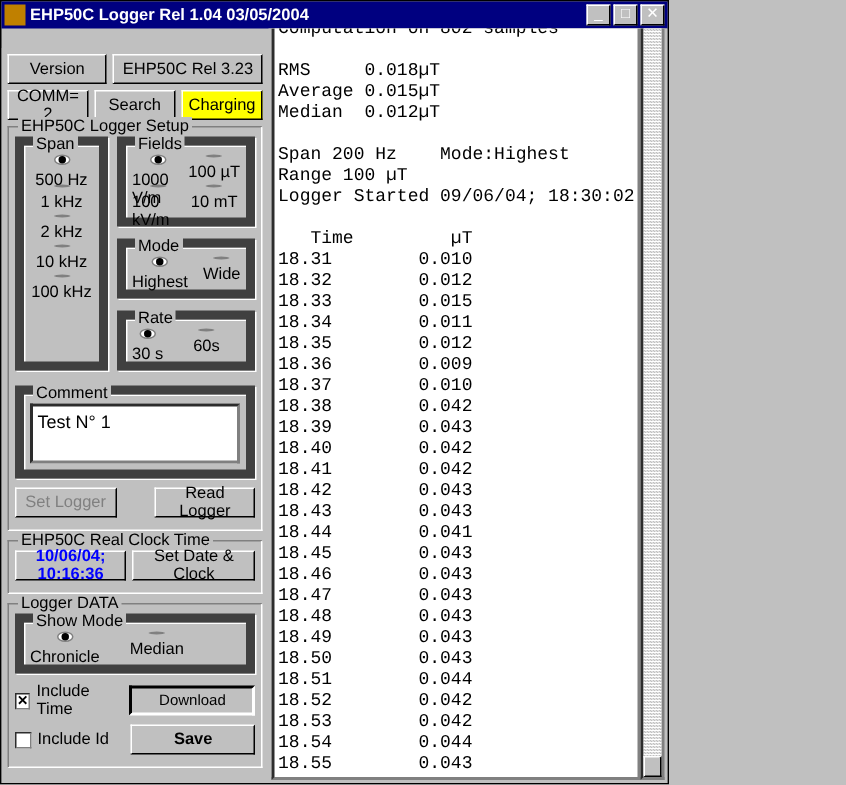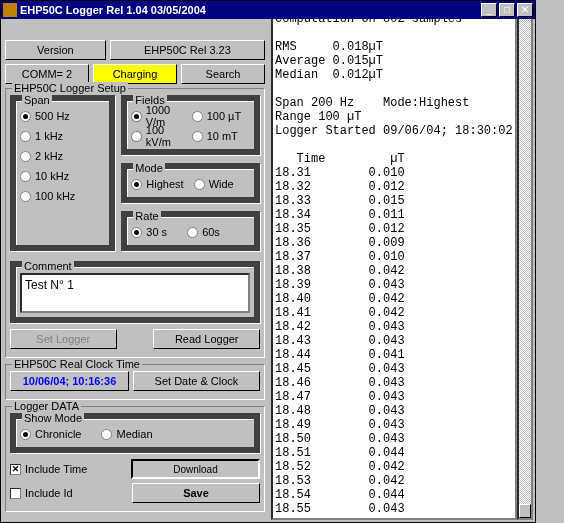--- a/index.html
+++ b/index.html
@@ -1,17 +1,17 @@
 <!DOCTYPE html>
 <html><head>
 <meta charset="utf-8">
 <style>
 * { box-sizing: border-box; font-family: "MS Sans Serif", Tahoma, sans-serif; font-size: 11px; }
 body { margin: 0; background: #c0c0c0; }
-.window { width: 536px; height: 523px; border: 1px solid #000; display: flex; flex-direction: column; }
+.window { width: 446px; height: 523px; border: 1px solid #000; display: flex; flex-direction: column; }
 .titlebar { background: #000080; color: #fff; height: 18px; display: flex; align-items: center; padding: 0 2px; }
 .titlebar .icon { width: 14px; height: 14px; margin-right: 3px; background: #c08000; display: inline-block; }
 .titlebar .title { flex: 1; font-weight: bold; }
 .titlebar .winbtn { width: 16px; height: 14px; background: #c0c0c0; border: 1px solid #000; border-top-color:#fff; border-left-color:#fff; margin-left: 2px; display:flex; align-items:center; justify-content:center; font-size:10px; line-height:1; cursor:pointer;}
 .body { flex: 1; display: flex; overflow: hidden; align-items: flex-end;}
 .left { width: 268px; padding: 4px; background: #c0c0c0; overflow:hidden;}
 .right { flex: 1; background:#c0c0c0; display:flex;}
 .textarea { flex:1; background: #fff; border: 2px inset #808080; margin: 2px 0 2px 2px; font-family: "Courier New", monospace; font-size: 12px; padding: 2px; white-space: pre; overflow: hidden; line-height: 14px;}
 .vscroll { width: 16px; margin:2px 2px 2px 0; background:#c0c0c0; border:2px inset #808080; display:flex; flex-direction:column;}
 .vscroll .btn{height:14px; background:#c0c0c0; border:1px solid #000; border-top-color:#fff; border-left-color:#fff;}
@@ -19,21 +19,21 @@
 .vscroll .thumb{height:20px; background:#c0c0c0; border:1px solid #000; border-top-color:#fff; border-left-color:#fff;}
 .btn3d { background:#c0c0c0; border:1px solid #000; border-top-color:#fff; border-left-color:#fff; padding:2px 4px; text-align:center; cursor:pointer; height:20px; display:flex; align-items:center; justify-content:center;}
 .btn3d.selected { border-top-color:#000; border-left-color:#000; border-bottom-color:#fff; border-right-color:#fff; }
 .btn3d.disabled { color:#808080; }
 .row { display:flex; gap:4px; margin-bottom:4px;}
 .row > * { flex:1;}
 .charging { background:#ffff00; }
 .fieldset { border:1px solid #808080; border-bottom-color:#fff; border-right-color:#fff; padding:6px 4px 4px 4px; position:relative; margin-bottom:6px;}
 .fieldset.inner { border:6px solid #404040; box-shadow: inset 1px 1px #fff, 1px 1px #fff; }
 .legend { position:absolute; top:-7px; left:6px; background:#c0c0c0; padding:0 2px;}
-.radio { display:flex; align-items:center; gap:4px; cursor:pointer; height:18px;}
+.radio { display:flex; align-items:center; gap:4px; cursor:pointer; height:18px;flex-direction:column;}
 .radio .dot{ width:11px; height:11px; border-radius:50%; background:#fff; border:1px solid #808080; display:flex; align-items:center; justify-content:center;}
 .radio.checked .dot::after{content:""; width:5px;height:5px;background:#000;border-radius:50%;}
 .check { display:flex; align-items:center; gap:4px; cursor:pointer;}
 .check .box{ width:11px; height:11px; background:#fff; border:1px inset #808080; display:flex; align-items:center; justify-content:center; font-size:9px; font-weight:bold;}
 .grid2 { display:flex; gap:6px;}
 .textinput { background:#fff; border:2px inset #808080; padding:3px; font-size:12px; width:100%; height:40px;}
 .clockval { color:#0000ff; font-weight:bold; padding:4px; text-align:center;}
 .col { display:flex; flex-direction:column; gap:2px;}
 .download { border:2px solid #1d4ed8; font-size:10px;}
 </style>
@@ -49,22 +49,22 @@
     <span class="winbtn">✕</span>
   </div>
   <div class="body">
     <div class="left">
       <div class="row">
         <div class="btn3d">Version</div>
         <div class="btn3d" style="flex:1.6">EHP50C Rel 3.23</div>
       </div>
       <div class="row">
         <div class="btn3d">COMM= 2</div>
+        <div class="btn3d">Search</div>
         <div class="btn3d charging">Charging</div>
-        <div class="btn3d">Search</div>
       </div>
 
       <div class="fieldset">
         <span class="legend">EHP50C Logger Setup</span>
         <div class="grid2">
           <div class="fieldset inner" style="flex:0.8">
             <span class="legend">Span</span>
             <div id="span-opts" class="col">
                 <label class="radio checked">
                   <span class="dot"></span>

